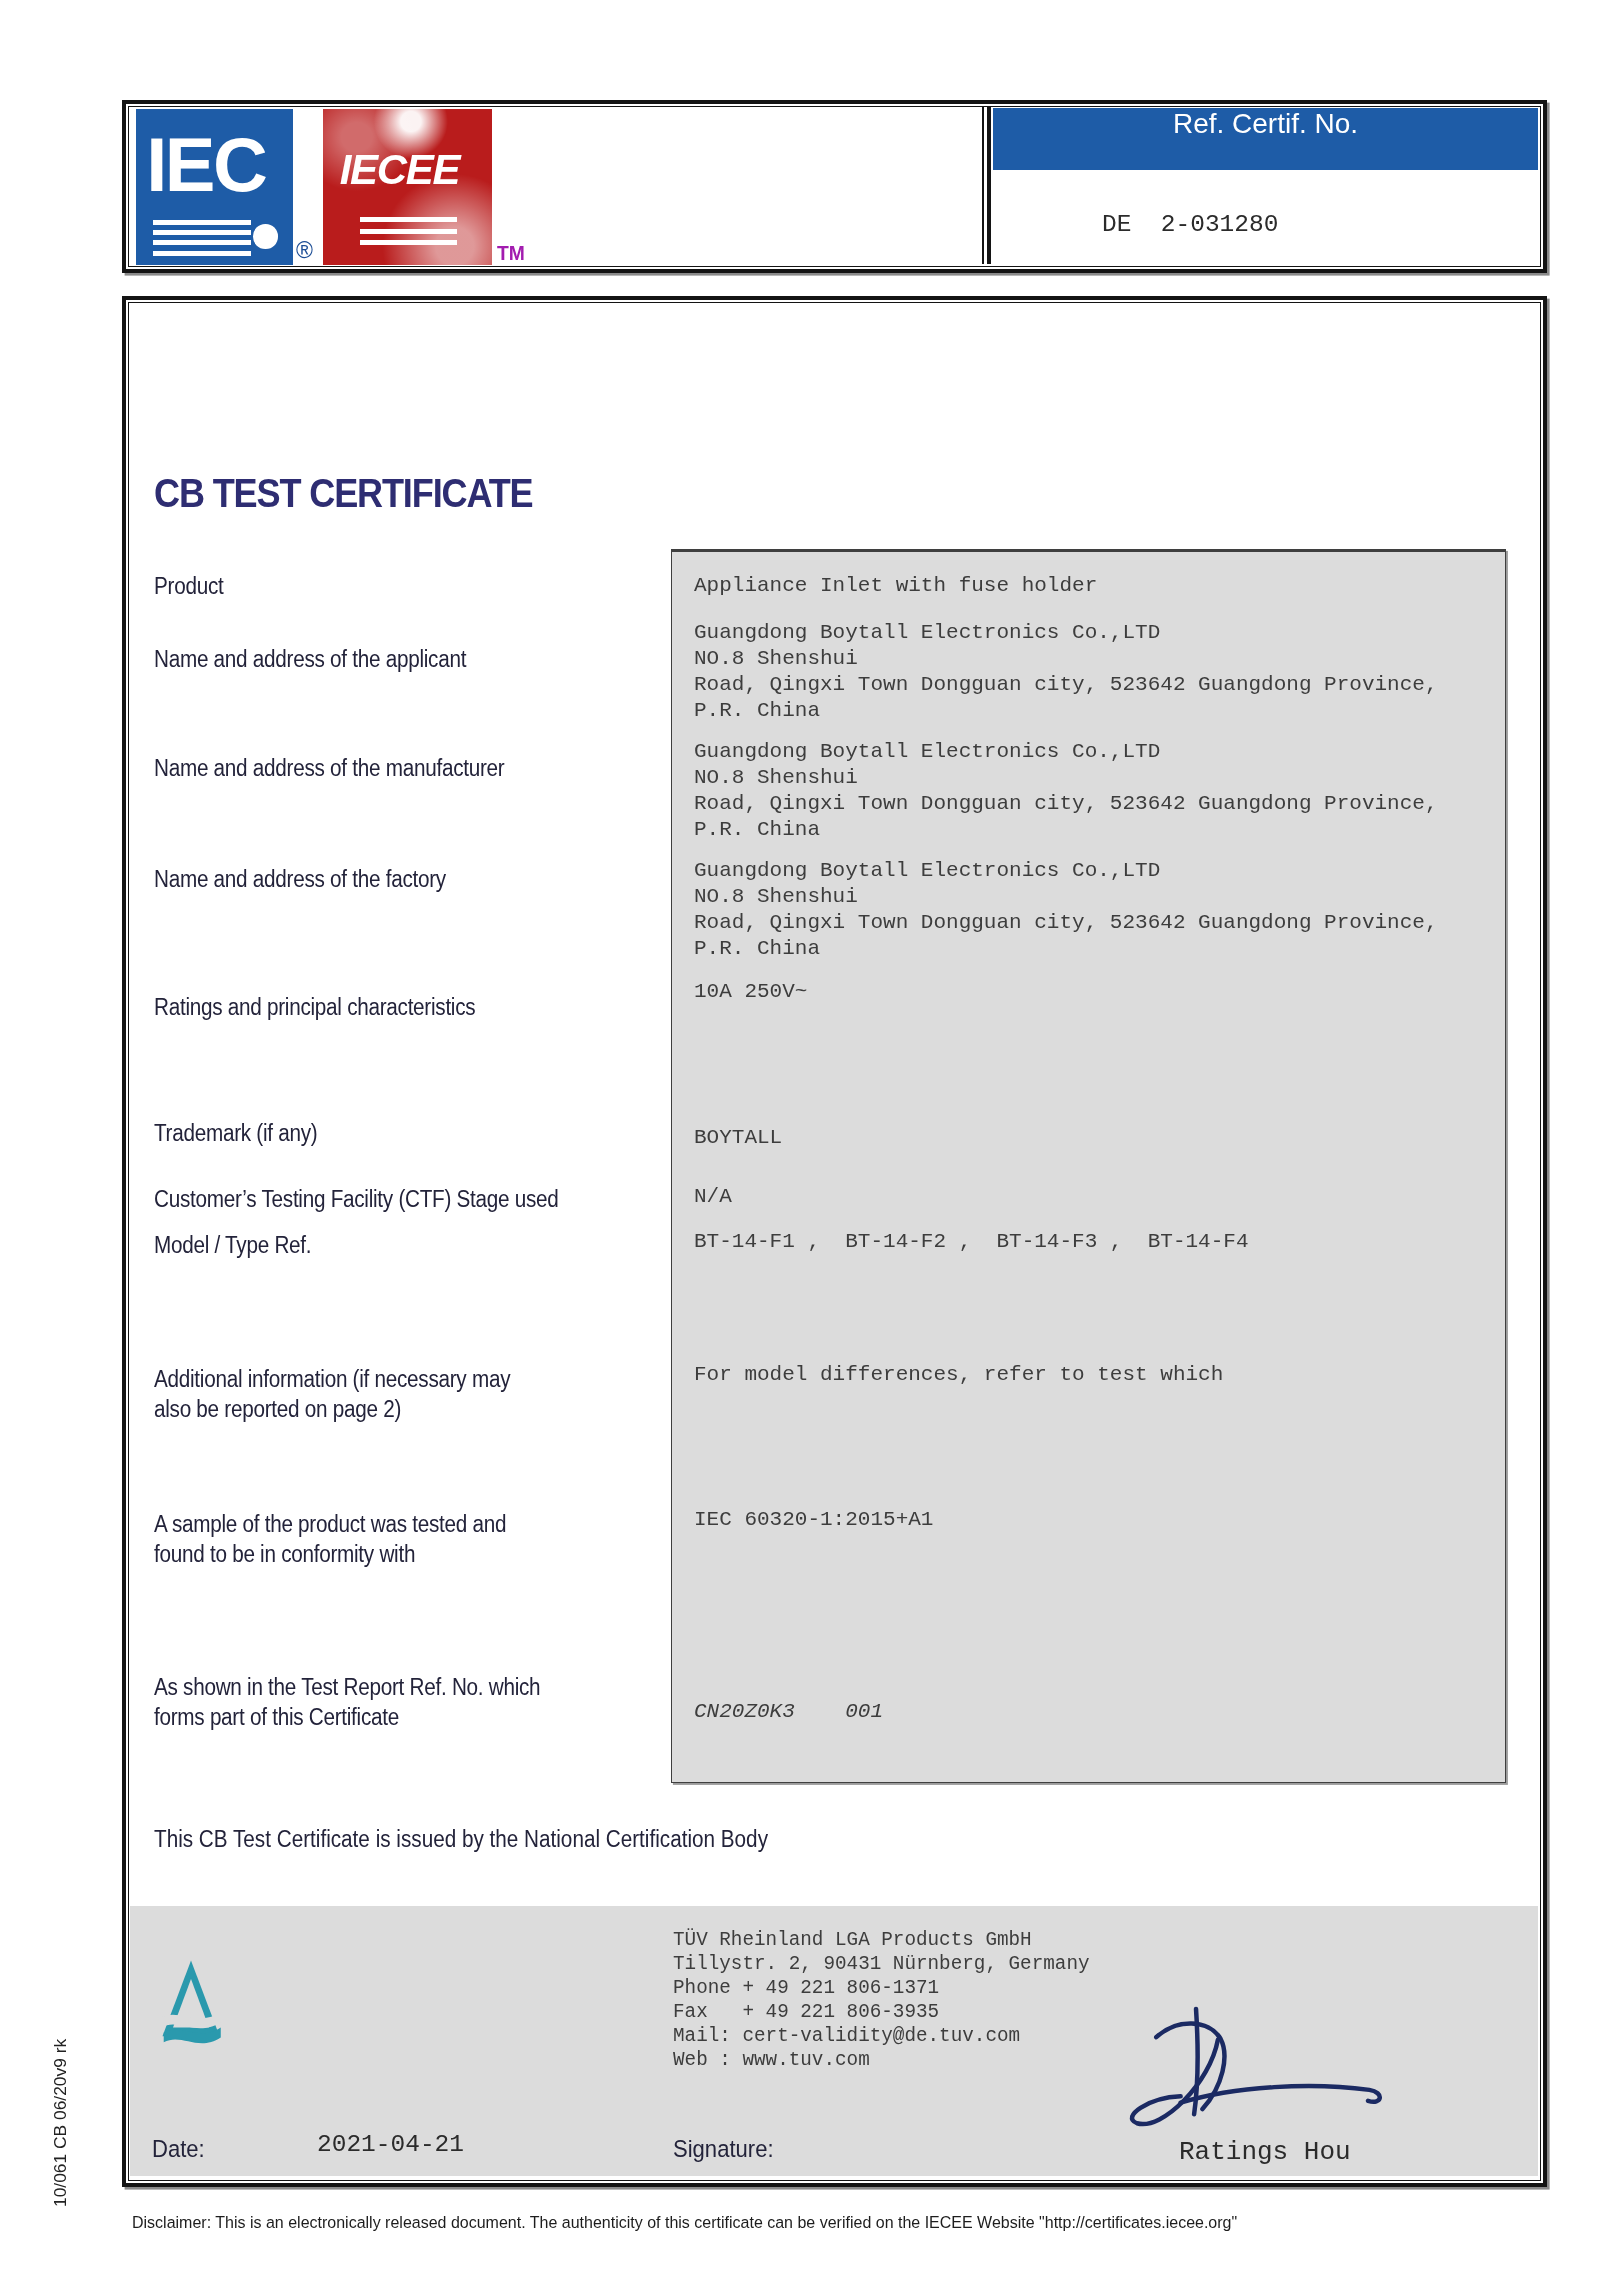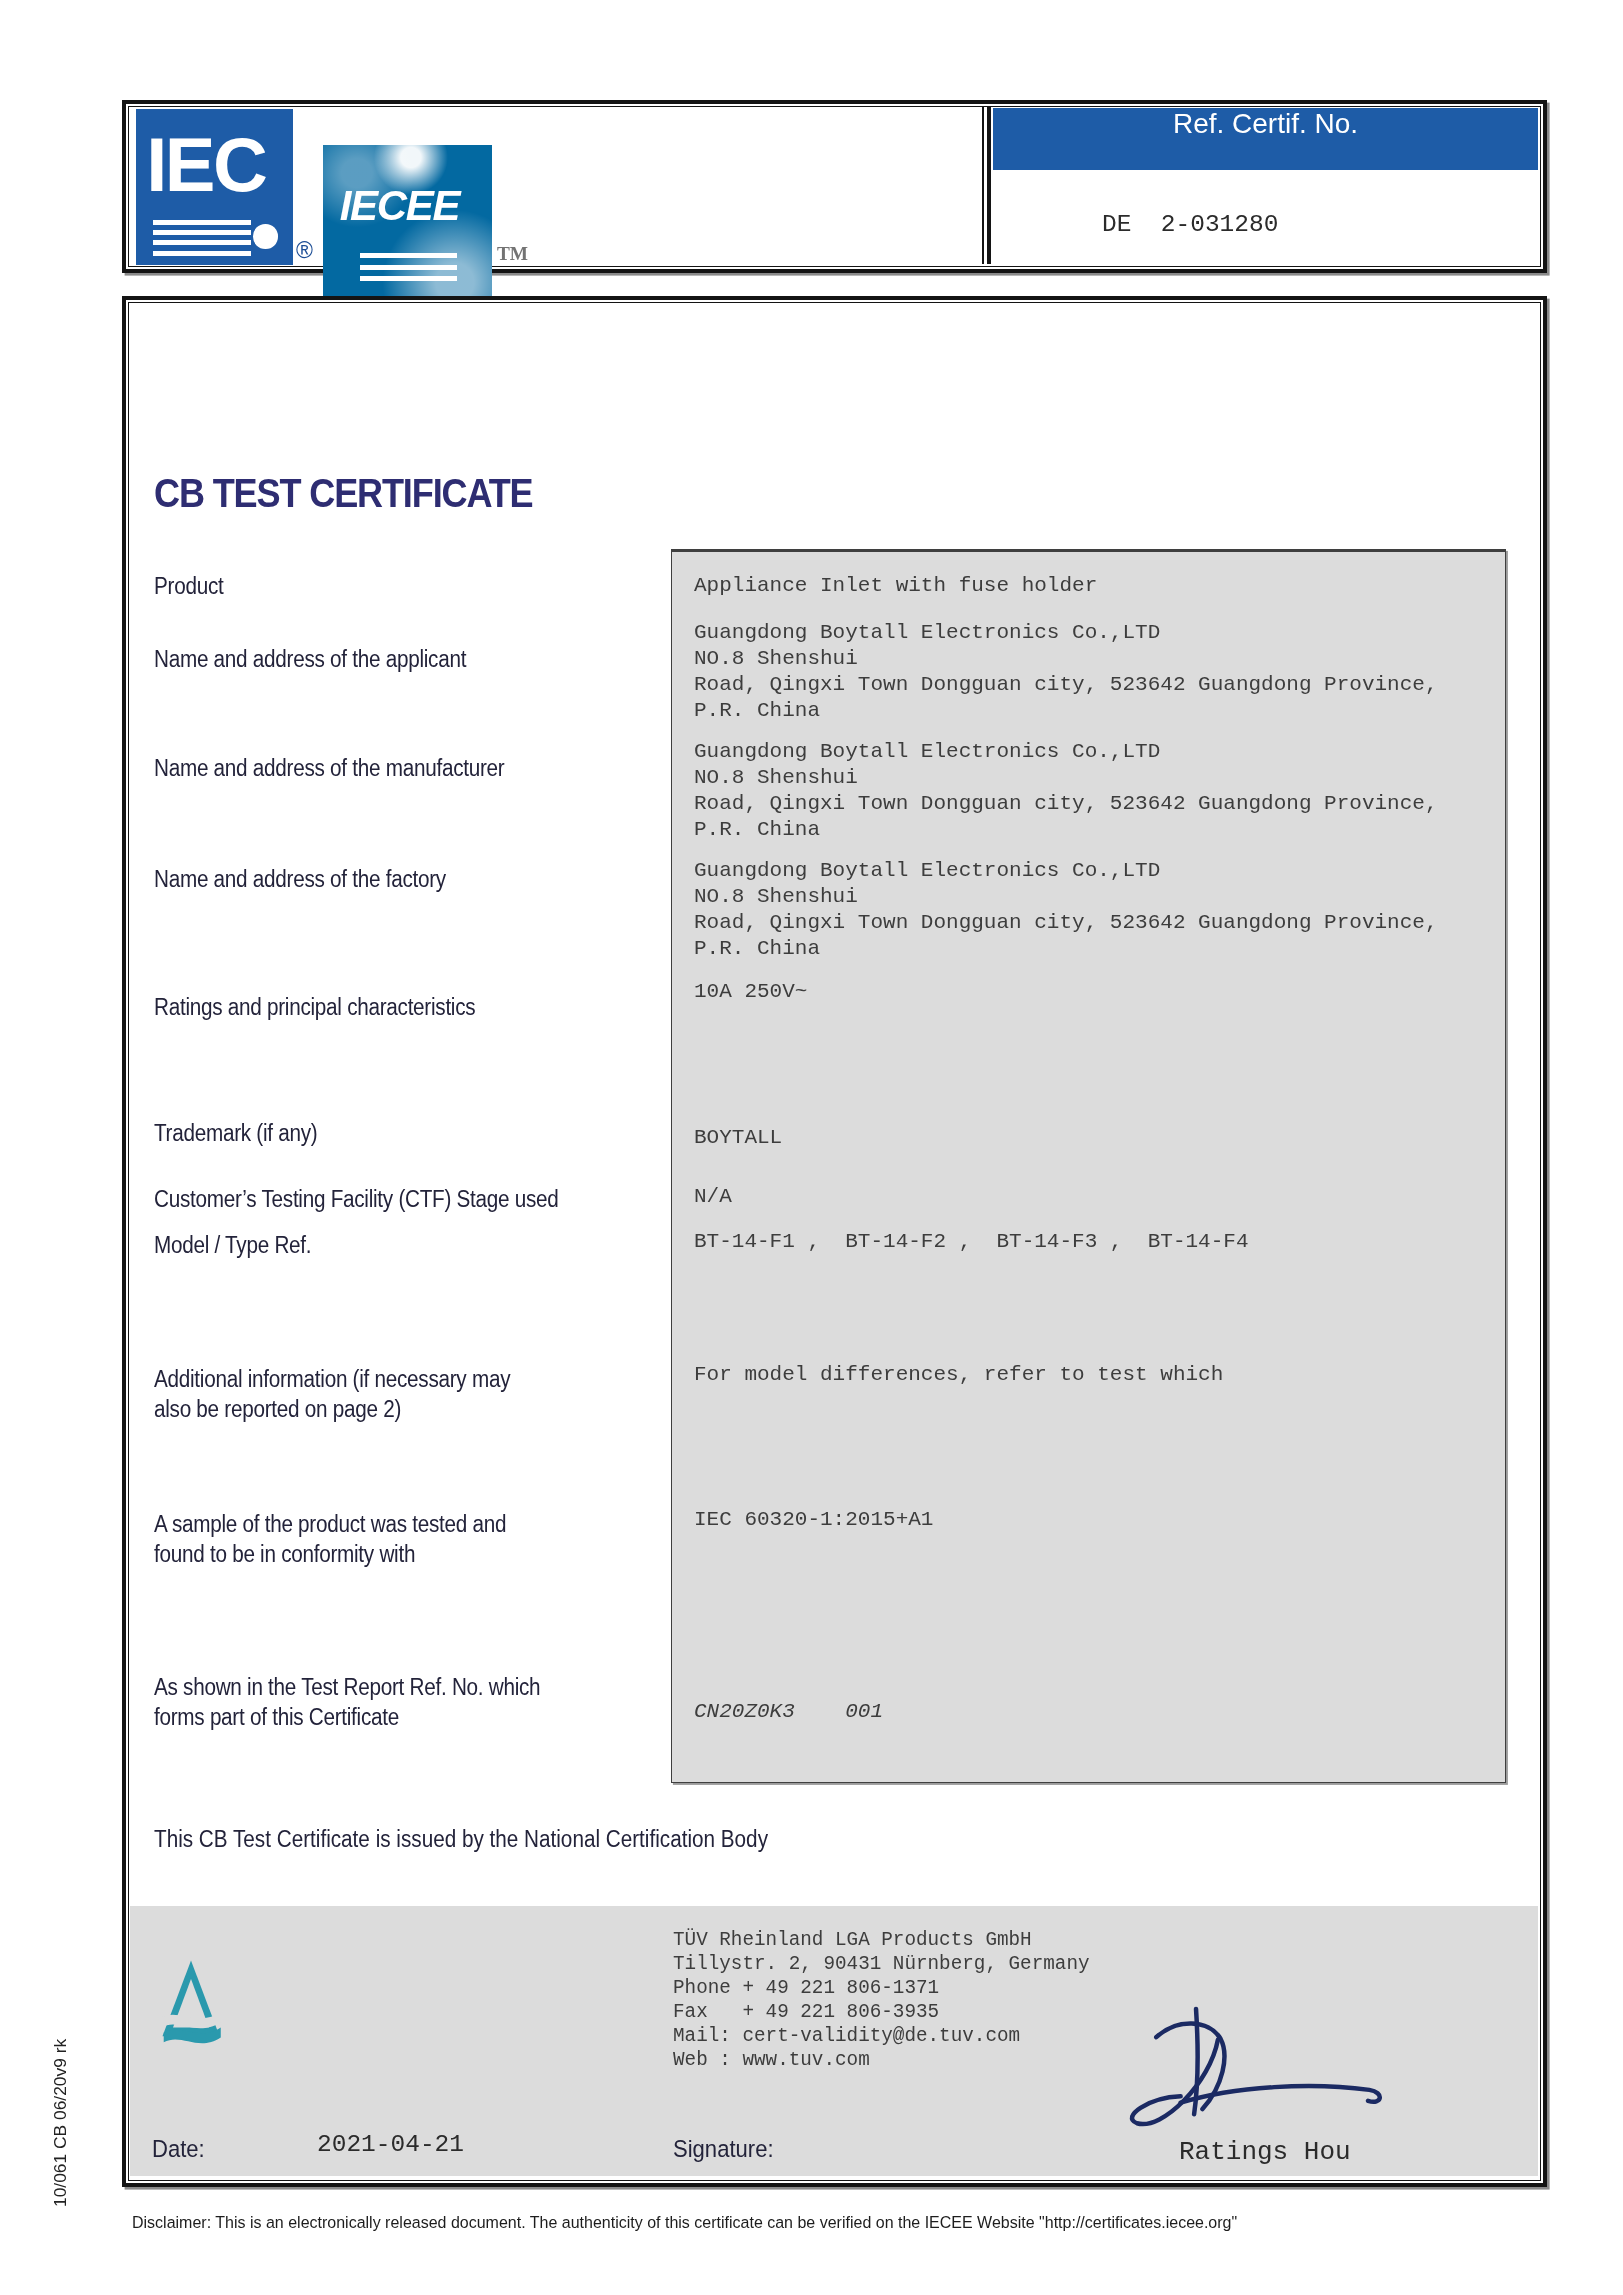--- a/index.html
+++ b/index.html
@@ -8,29 +8,29 @@
     font-family:"Liberation Sans",sans-serif;overflow:hidden;
   }
   .abs{position:absolute;}
   
   .frame{position:absolute;border:4.5px solid #141414;background:#ffffff;box-shadow:2.6px 2.6px 0 #8a8a8a;}
   .frame .inner{position:absolute;inset:1.9px;border:1.3px solid #141414;}
   .iec-box{position:absolute;background:#1e5ca7;color:#fff;}
   .iec-word{position:absolute;font-weight:bold;font-size:76px;letter-spacing:-2.6px;color:#fff;}
   .iec-bars .bar{position:absolute;height:5.1px;background:#fff;}
   .iec-dot{position:absolute;width:24.5px;height:24.5px;border-radius:50%;background:#fff;}
-  .iecee-box{position:absolute;background:#0369a1;overflow:hidden;margin-top:36px;}
+  .iecee-box{position:absolute;background:#b91c1c;overflow:hidden;}
   .iecee-glow{position:absolute;inset:0;
     background:
       radial-gradient(circle at 52% 8%, rgba(255,255,255,.95) 0 6%, rgba(255,255,255,0) 22%),
       radial-gradient(circle at 78% 88%, rgba(255,255,255,.55) 0 10%, rgba(255,255,255,0) 38%),
       radial-gradient(ellipse at 20% 18%, rgba(255,255,255,.35) 0 8%, rgba(255,255,255,0) 30%);}
   .iecee-word{position:absolute;font-style:italic;font-weight:bold;font-size:42px;color:#fff;letter-spacing:-1.3px;}
   .reg-mark{position:absolute;font-size:23px;color:#1d4e96;}
-  .tm-mark{position:absolute;font-size:19.3px;color:#737373;font-weight:bold;font-family:Liberation Serif, serif;}
+  .tm-mark{position:absolute;font-size:19.3px;color:#a21caf;font-weight:bold;}
   .vdiv{position:absolute;background:#141414;}
   .ref-head{position:absolute;background:#1e5ca7;color:#ffffff;font-size:28px;display:flex;align-items:flex-start;justify-content:center;}
   .mono{font-family:"Liberation Mono","DejaVu Sans Mono",monospace;white-space:pre-wrap;}
   .ref-val{position:absolute;font-size:24.5px;color:#2b2b2b;}
   
   .banner{position:absolute;background:#1e5ca7;}
   .banner-line{position:absolute;color:#ffffff;font-size:32px;letter-spacing:-0.6px;transform:scaleX(.82);transform-origin:left center;white-space:nowrap;}
   .doc-title{position:absolute;font-size:41px;font-weight:bold;color:#2e2d72;letter-spacing:-1.3px;transform:scaleX(.88);transform-origin:left center;white-space:nowrap;}
   
   .flabel{position:absolute;width:566px;font-size:23px;line-height:30px;color:#23233a;letter-spacing:-0.3px;transform:scaleX(.9);transform-origin:left top;white-space:pre-line;}

